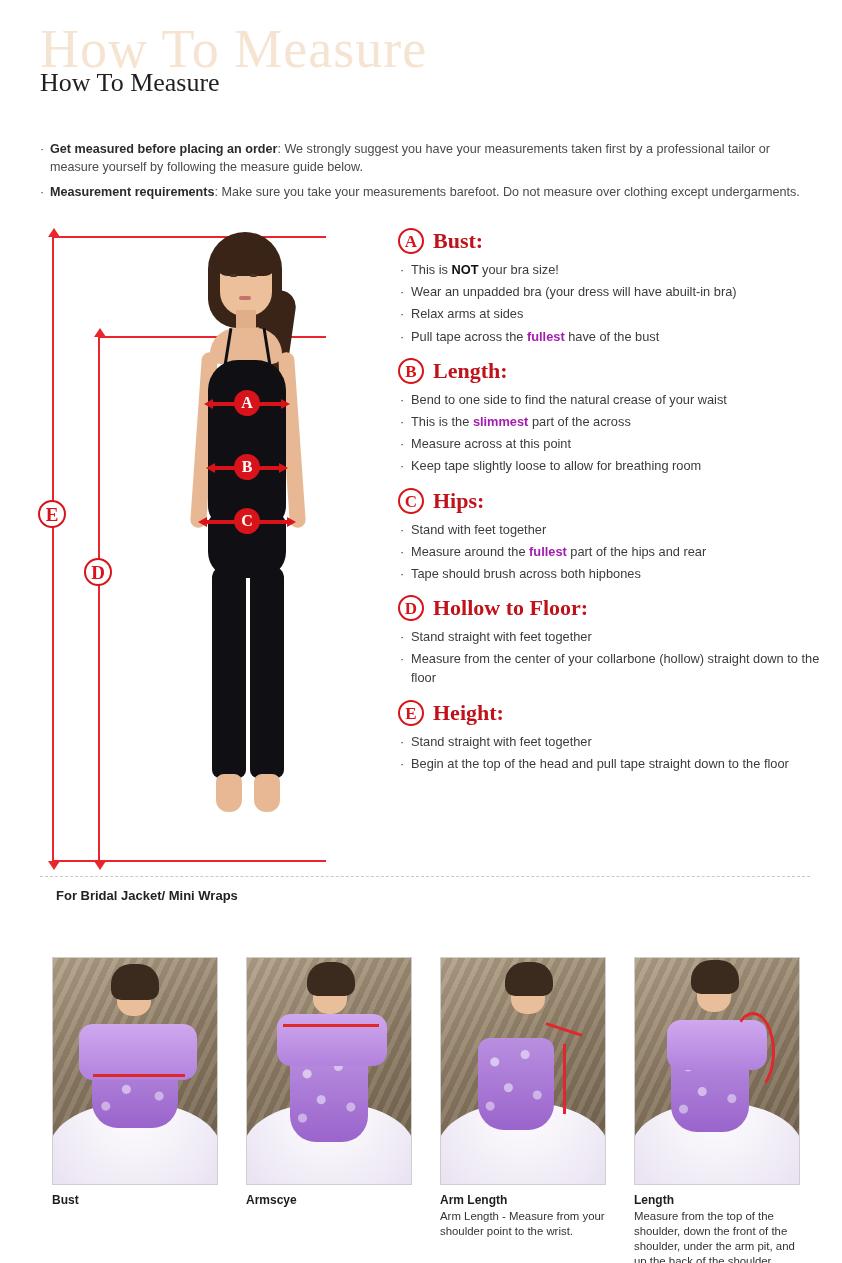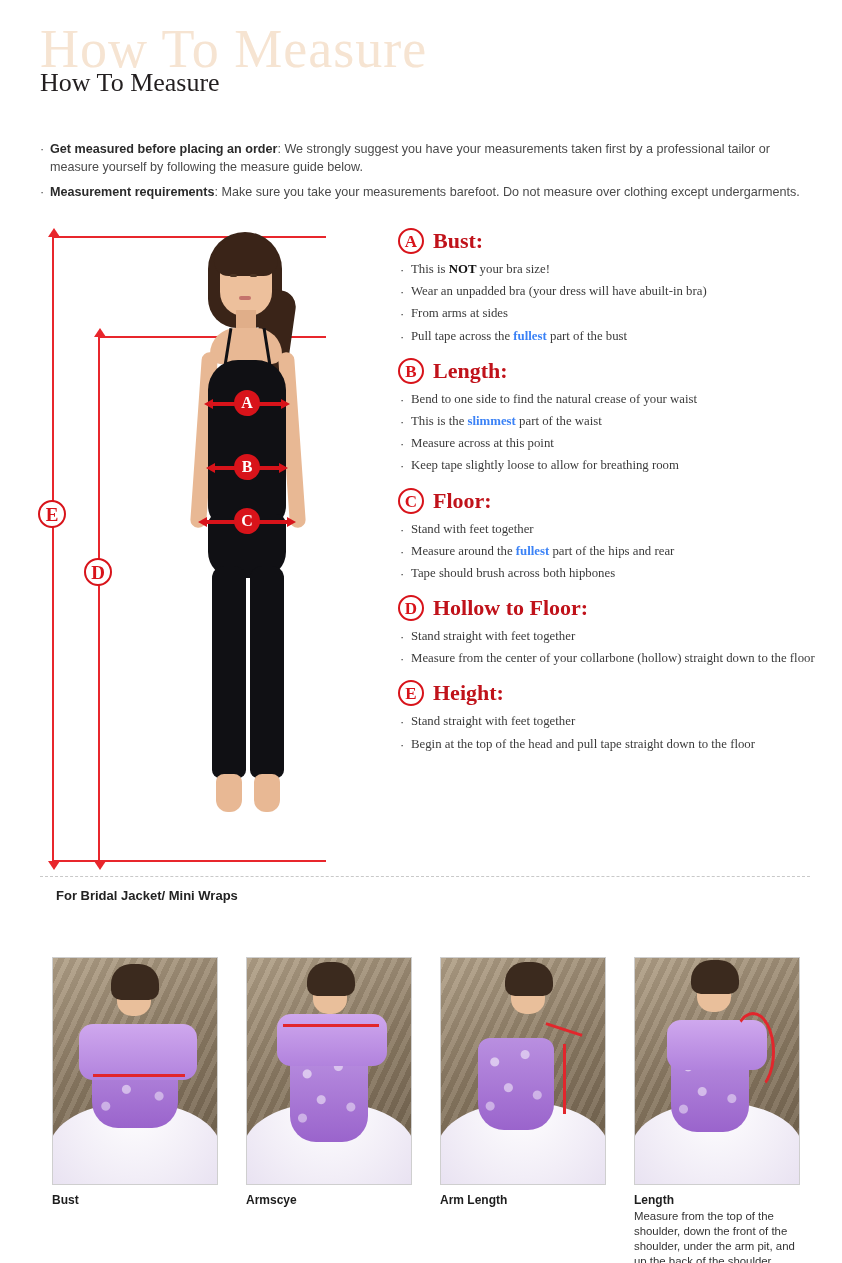--- a/index.html
+++ b/index.html
@@ -252,22 +252,22 @@
   }
   .def-list { margin: 0; padding: 0 0 0 2px; list-style: none; }
   .def-list li {
     display: flex;
     font-size: 12.8px;
     line-height: 1.5;
     color: #3b3b3b;
     margin-bottom: 3px;
   }
   .def-list li .dot { width: 11px; flex: 0 0 11px; }
-  .def-list li .txt { flex: 1 1 auto; font-family: Liberation Serif, serif; }
-  .def-list b { color: #3b82f6; }
+  .def-list li .txt { flex: 1 1 auto; }
+  .def-list b { color: #a21caf; }
   .def-list .bk { color: #111; font-weight: bold; }
 
   
   .divider {
     position: absolute;
     left: 40px; top: 876px; width: 770px;
     border-top: 1px dashed #c9c9c9;
   }
 
   
@@ -435,58 +435,58 @@
         <li>
             <span class="dot">·</span>
             <span class="txt"><span>This is </span><b class="bk">NOT</b><span> your bra size!</span></span>
           </li>
         <li>
             <span class="dot">·</span>
             <span class="txt">Wear an unpadded bra (your dress will have abuilt-in bra)</span>
           </li>
         <li>
             <span class="dot">·</span>
-            <span class="txt">From arms at sides</span>
-          </li>
-        <li>
-            <span class="dot">·</span>
-            <span class="txt"><span>Pull tape across the </span><b>fullest</b><span> part of the bust</span></span>
+            <span class="txt">Relax arms at sides</span>
+          </li>
+        <li>
+            <span class="dot">·</span>
+            <span class="txt"><span>Pull tape across the </span><b>fullest</b><span> have of the bust</span></span>
           </li>
       </ul>
     </div>
 
     <div class="def">
       <div class="def-head">
         <div class="def-letter">B</div>
         <div class="def-name">Length:</div>
       </div>
       <ul class="def-list">
         <li>
             <span class="dot">·</span>
             <span class="txt">Bend to one side to find the natural crease of your waist</span>
           </li>
         <li>
             <span class="dot">·</span>
-            <span class="txt"><span>This is the </span><b>slimmest</b><span> part of the waist</span></span>
+            <span class="txt"><span>This is the </span><b>slimmest</b><span> part of the across</span></span>
           </li>
         <li>
             <span class="dot">·</span>
             <span class="txt">Measure across at this point</span>
           </li>
         <li>
             <span class="dot">·</span>
             <span class="txt">Keep tape slightly loose to allow for breathing room</span>
           </li>
       </ul>
     </div>
 
     <div class="def">
       <div class="def-head">
         <div class="def-letter">C</div>
-        <div class="def-name">Floor:</div>
+        <div class="def-name">Hips:</div>
       </div>
       <ul class="def-list">
         <li>
             <span class="dot">·</span>
             <span class="txt">Stand with feet together</span>
           </li>
         <li>
             <span class="dot">·</span>
             <span class="txt"><span>Measure around the </span><b>fullest</b><span> part of the hips and rear</span></span>
           </li>
@@ -573,20 +573,21 @@
         <div class="gown"></div>
         <div class="bodice" style="left: 46%; top: 80px; width: 76px; height: 92px;">
             <div class="lace"></div>
           </div>
         <div class="head" style="left: 70px; top: 14px;"></div>
         <div class="hair" style="left: 64px; top: 4px; width: 48px; height: 34px;"></div>
         <div class="redline" style="left: 104px; top: 70px; width: 38px; transform: rotate(18deg);"></div>
         <div class="redline" style="left: 122px; top: 86px; width: 4px; height: 70px; border-top: none; border-left: 3px solid #e2262c;"></div>
       </div>
       <div class="card-title">Arm Length</div>
+      <div class="card-text">Arm Length - Measure from your shoulder point to the wrist.</div>
     </div>
 
     <div class="card">
       <div class="photo">
         <div class="bg"></div>
         <div class="gown"></div>
         <div class="bodice" style="left: 46%; top: 86px; width: 78px; height: 88px;">
             <div class="lace"></div>
           </div>
         <div class="jacket" style="left: 32px; top: 62px; width: 100px; height: 50px;"></div>

